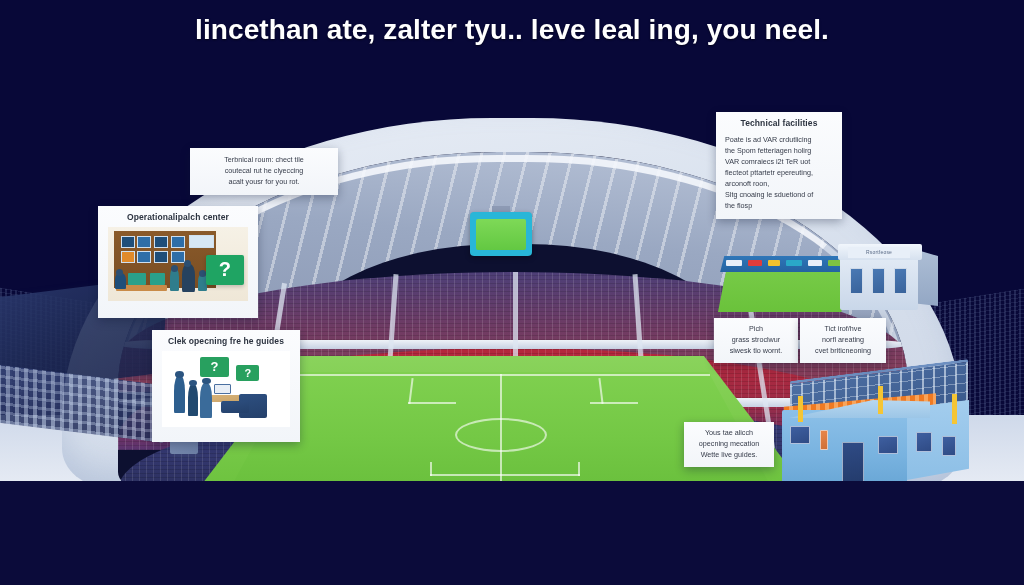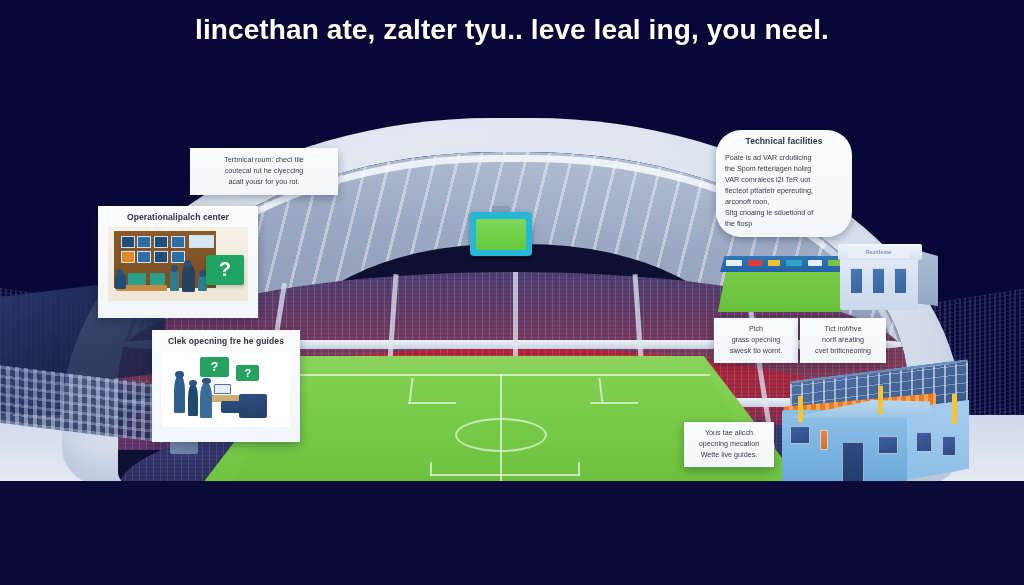--- a/index.html
+++ b/index.html
@@ -533,21 +533,21 @@
         <div class="person teal" style="left:64%; top:63%; width:7%;  height:24%;"></div>
         <div class="person-head" style="left:65%; top:58%;"></div>
 
         <div class="ops-qcard">
           <span>?</span>
         </div>
       </div>
     </div>
   </div>
 
-  <div class="callout" style="left:716px; top:130px; width:136px;border-radius:25px;">
+  <div class="callout" style="left:716px; top:112px; width:126px;">
     <div class="callout-title">Technical facilities</div>
     <div class="callout-body" style="white-space:pre-line;">Poate is ad VAR crdutlicing
 the Spom fetteriagen holirg
 VAR comraiecs i2t TeR uot
 flecteot pttartetr epereuting,
 arconoft roon,
 Sltg cnoaing le sduetiond of
 the flosp</div>
   </div>
 
@@ -570,21 +570,21 @@
         <div class="g-person b" style="left:20%; top:44%; width:8%; height:42%;"></div>
         <div class="g-head" style="left:21%; top:38%; width:6%;  height:8%;"></div>
         <div class="g-person c" style="left:30%; top:42%; width:9%; height:46%;"></div>
         <div class="g-head" style="left:31%; top:35%; width:7%;  height:9%;"></div>
       </div>
     </div>
   </div>
 
   <div class="callout" style="left:714px; top:318px; width:84px;">
     <div class="callout-body ctr" style="padding:6px 7px; white-space:pre-line;">Pich
-grass opecning
+grass stroclwur
 siwesk tlo wornt.</div>
   </div>
 
   <div class="callout" style="left:800px; top:318px; width:86px;">
     <div class="callout-body ctr" style="padding:6px 7px; white-space:pre-line;">Tict irof/hve
 norfl areating
 cvet briticneoning</div>
   </div>
 
   <div class="callout" style="left:684px; top:422px; width:90px;">

